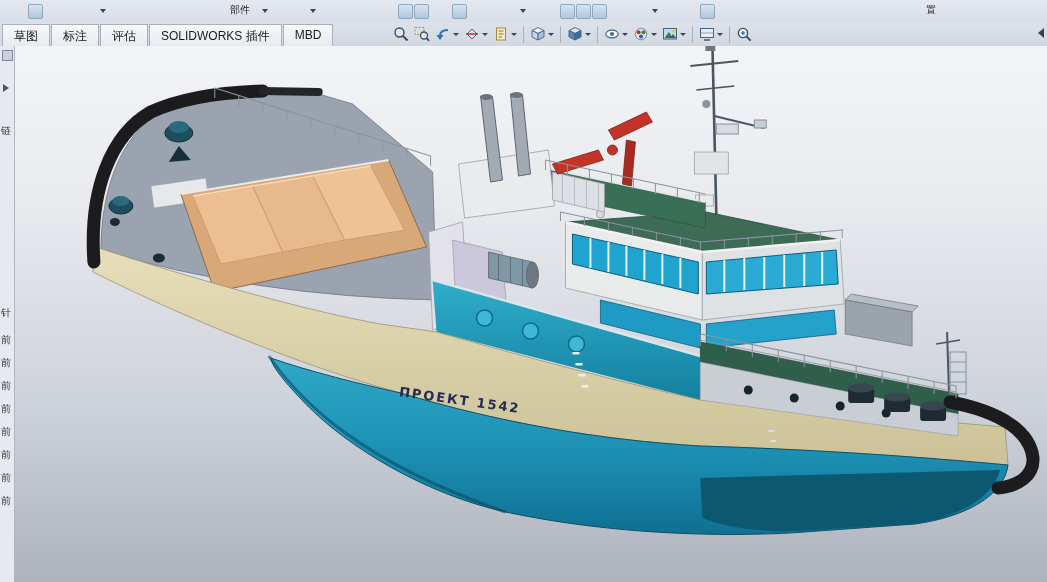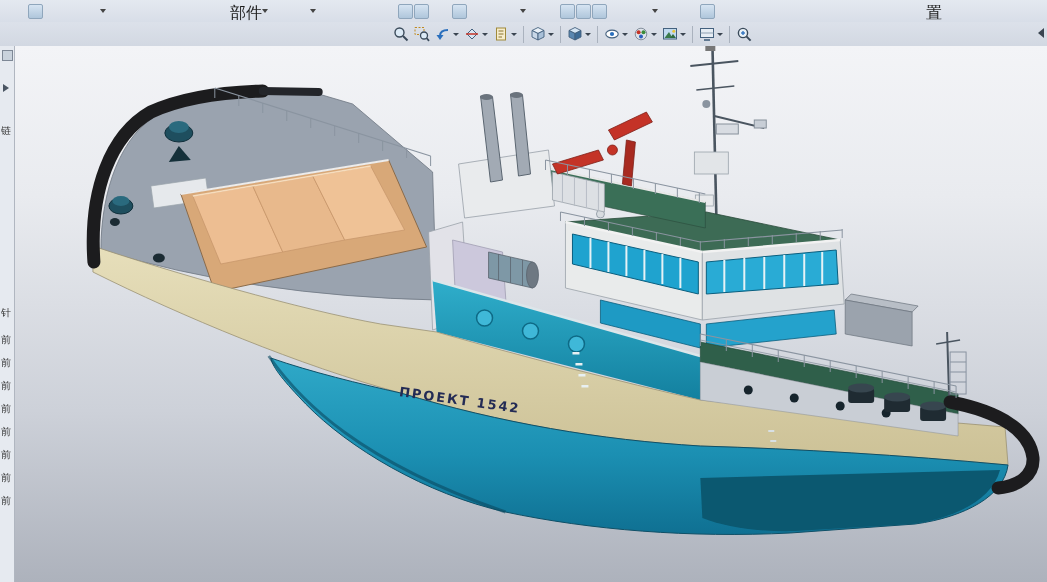--- a/index.html
+++ b/index.html
@@ -1,19 +1,19 @@
 <!DOCTYPE html>
 <html><head>
 <meta charset="utf-8">
 <style>
   html,body{margin:0;padding:0;}
   body{width:1047px;height:582px;overflow:hidden;font-family:"Liberation Sans",sans-serif;background:#DCE2EA;position:relative;}
   
   .ribbon-top{position:absolute;left:0;top:0;width:1047px;height:22px;background:linear-gradient(#E4E9F0,#D8DEE8);border-bottom:1px solid #C2C8D2;}
-  .ribbon-top .lbl{position:absolute;top:3px;font-size:16px;color:#1d1d1d;}
+  .ribbon-top .lbl{position:absolute;top:3px;font-size:10px;color:#1d1d1d;}
   .micon{position:absolute;top:4px;width:13px;height:13px;border:1px solid #8FA6BC;border-radius:2px;background:linear-gradient(#D6E4F2,#AFC6DB);}
   .dd-arrow{position:absolute;top:9px;width:0;height:0;border-left:3.5px solid transparent;border-right:3.5px solid transparent;border-top:4px solid #444;}
   
   .tabrow{position:absolute;left:0;top:22px;width:1047px;height:24px;background:linear-gradient(#DCE1EA,#D2D8E2);border-bottom:1px solid #AEB6C2;}
   .tabs{position:absolute;left:2px;top:2px;display:flex;gap:1px;}
   .tab{padding:3px 11px 4px 11px;font-size:12px;color:#1a1a1a;background:linear-gradient(#F7F8FA,#E4E8EE);border:1px solid #A8B0BC;border-bottom:none;white-space:nowrap;}
   .hud{position:absolute;left:391px;top:1px;display:flex;align-items:center;gap:1px;height:22px;}
   .hbtn{display:flex;align-items:center;gap:1px;padding:2px 2px;border-radius:3px;}
   .hbtn svg{display:block;}
   .dd{width:0;height:0;border-left:3px solid transparent;border-right:3px solid transparent;border-top:3.5px solid #3A4450;margin-left:1px;}
@@ -43,20 +43,27 @@
   <span class="dd-arrow" style="left:520px"></span>
   <span class="micon" style="left:560px"></span>
   <span class="micon" style="left:576px"></span>
   <span class="micon" style="left:592px"></span>
   <span class="dd-arrow" style="left:652px"></span>
   <span class="micon" style="left:700px"></span>
   <span class="lbl" style="left:926px">置</span>
 </div>
 
 <div class="tabrow">
+  <div class="tabs">
+    <div class="tab">草图</div>
+    <div class="tab">标注</div>
+    <div class="tab">评估</div>
+    <div class="tab">SOLIDWORKS 插件</div>
+    <div class="tab">MBD</div>
+  </div>
 
   <div class="hud">
     <div class="hbtn">
       <svg width="16" height="16">
           <circle cx="6.5" cy="6.5" r="4.5" fill="#DCEAF6" stroke="#3A4A5A" stroke-width="1.4"></circle>
           <line x1="10" y1="10" x2="14.5" y2="14.5" stroke="#3A4A5A" stroke-width="2"></line>
         </svg>
     </div>
     <div class="hbtn">
       <svg width="16" height="16">

